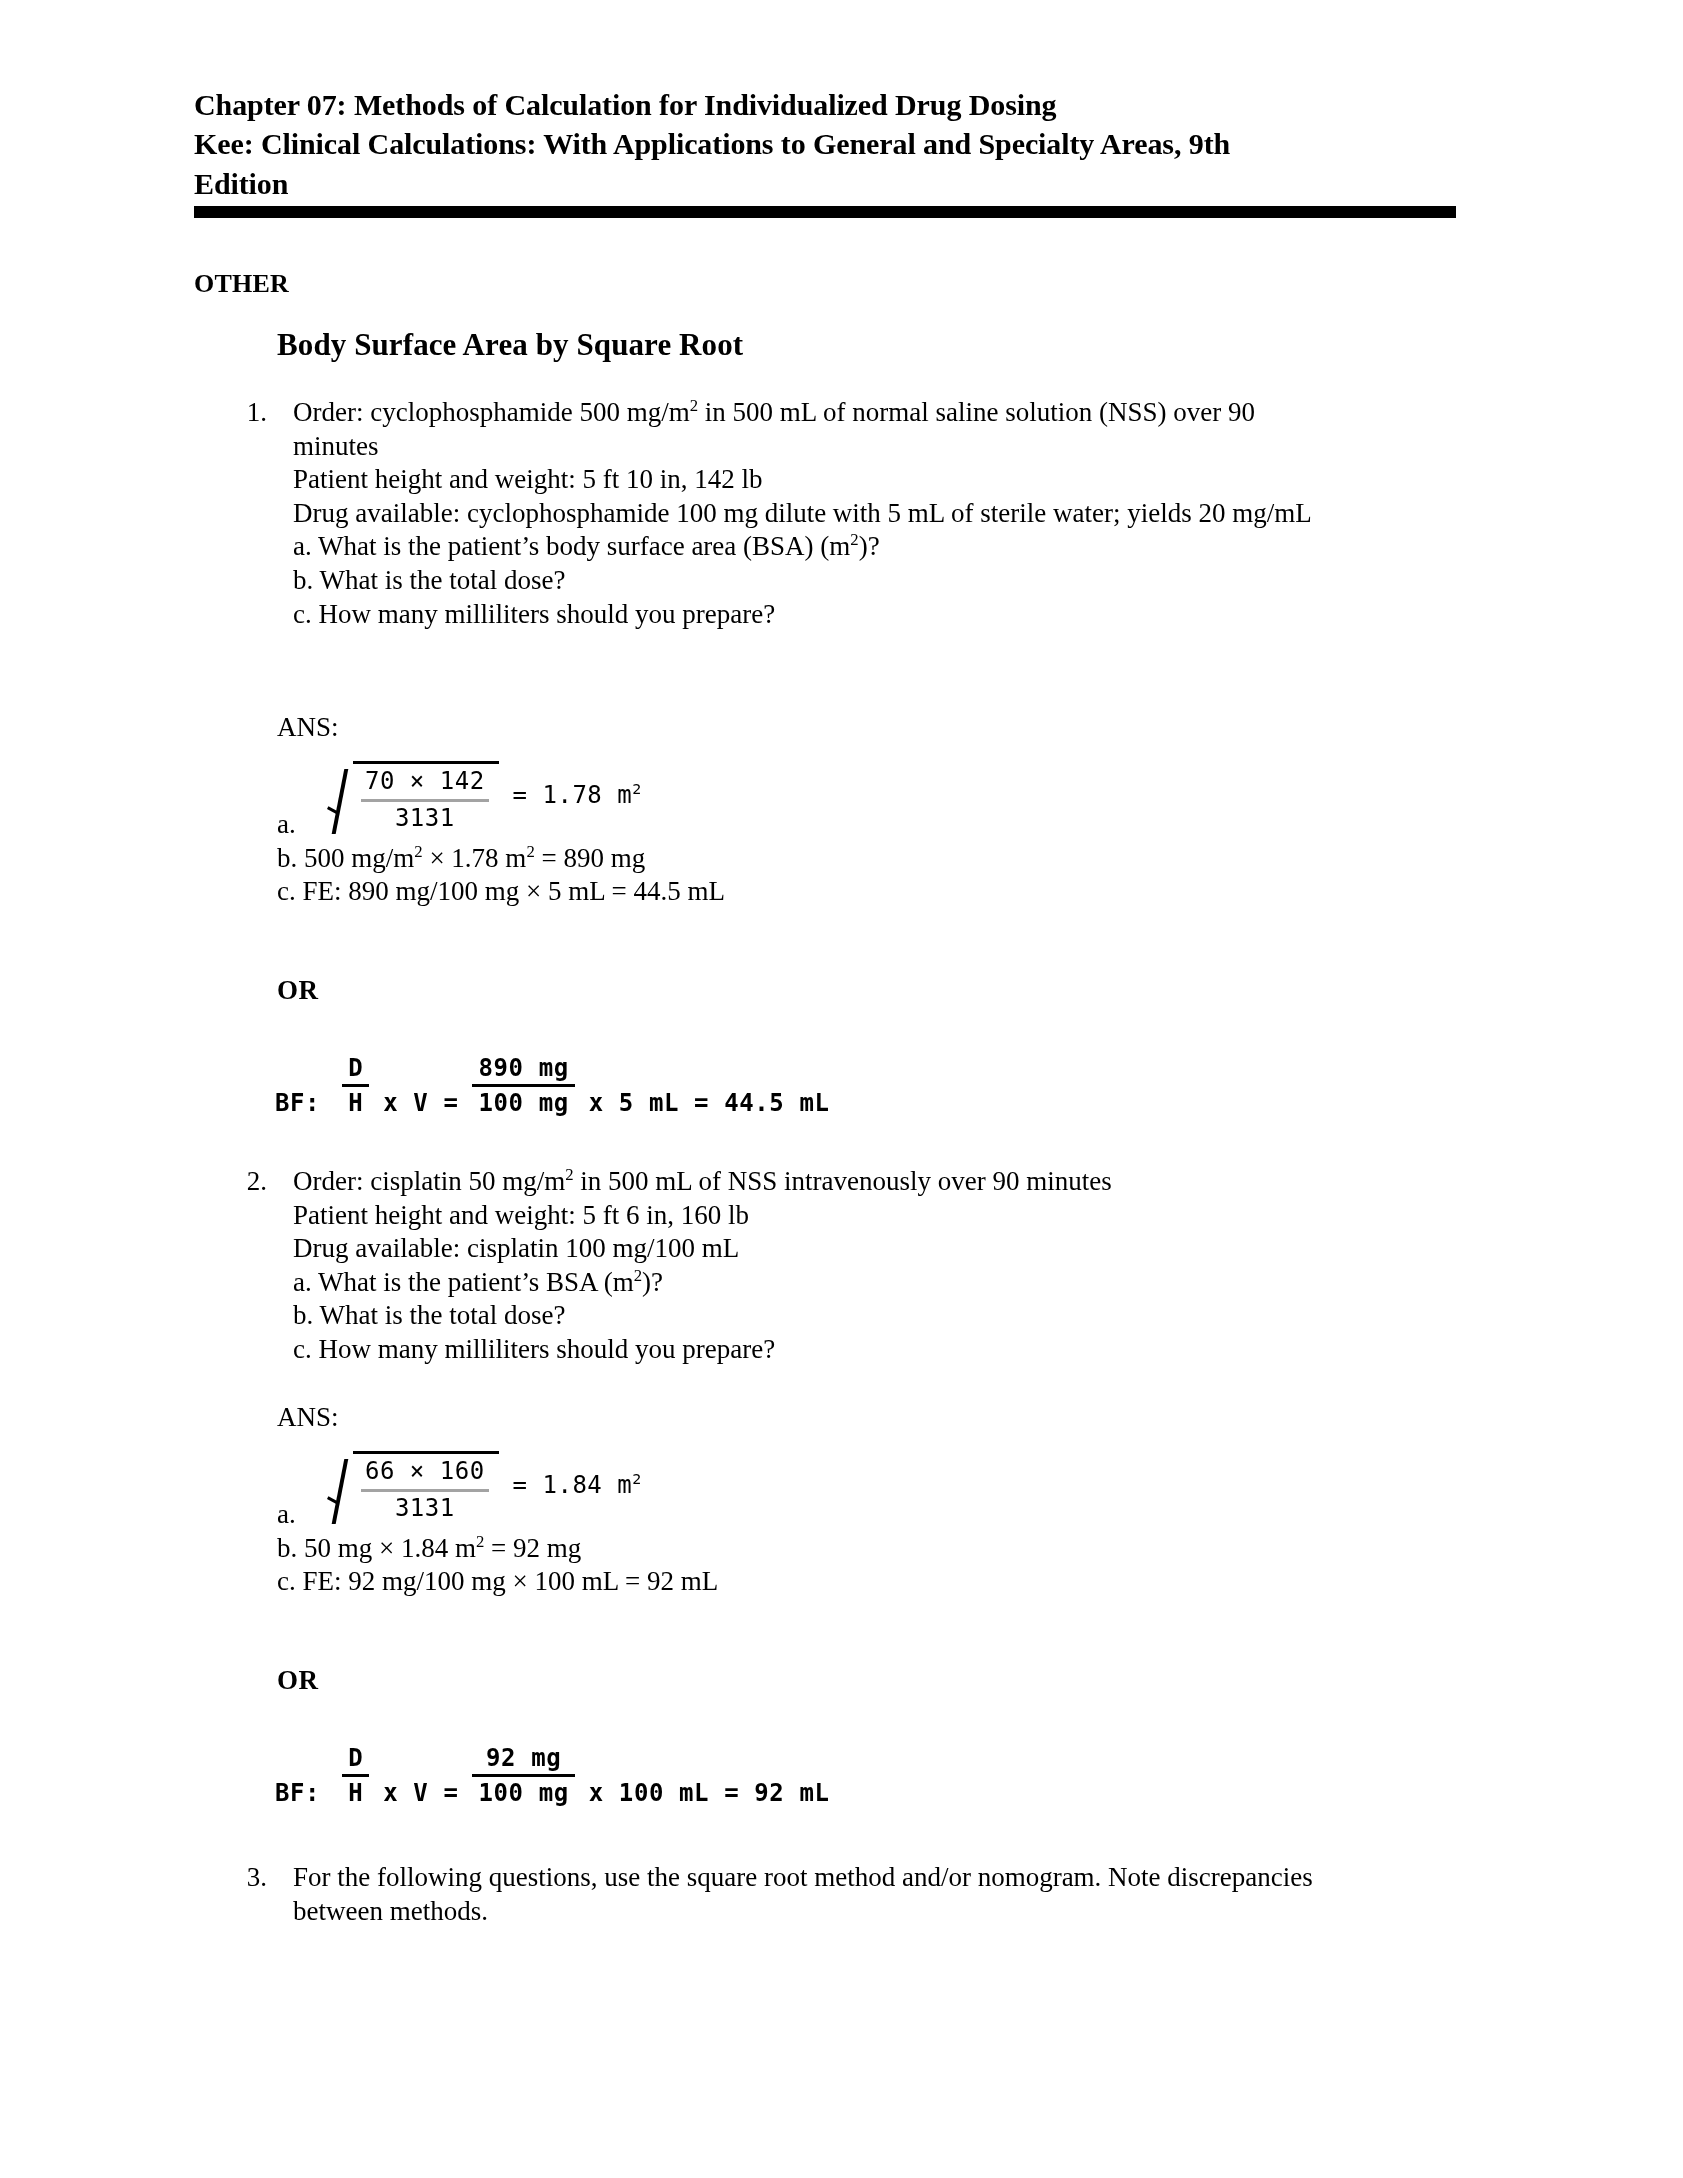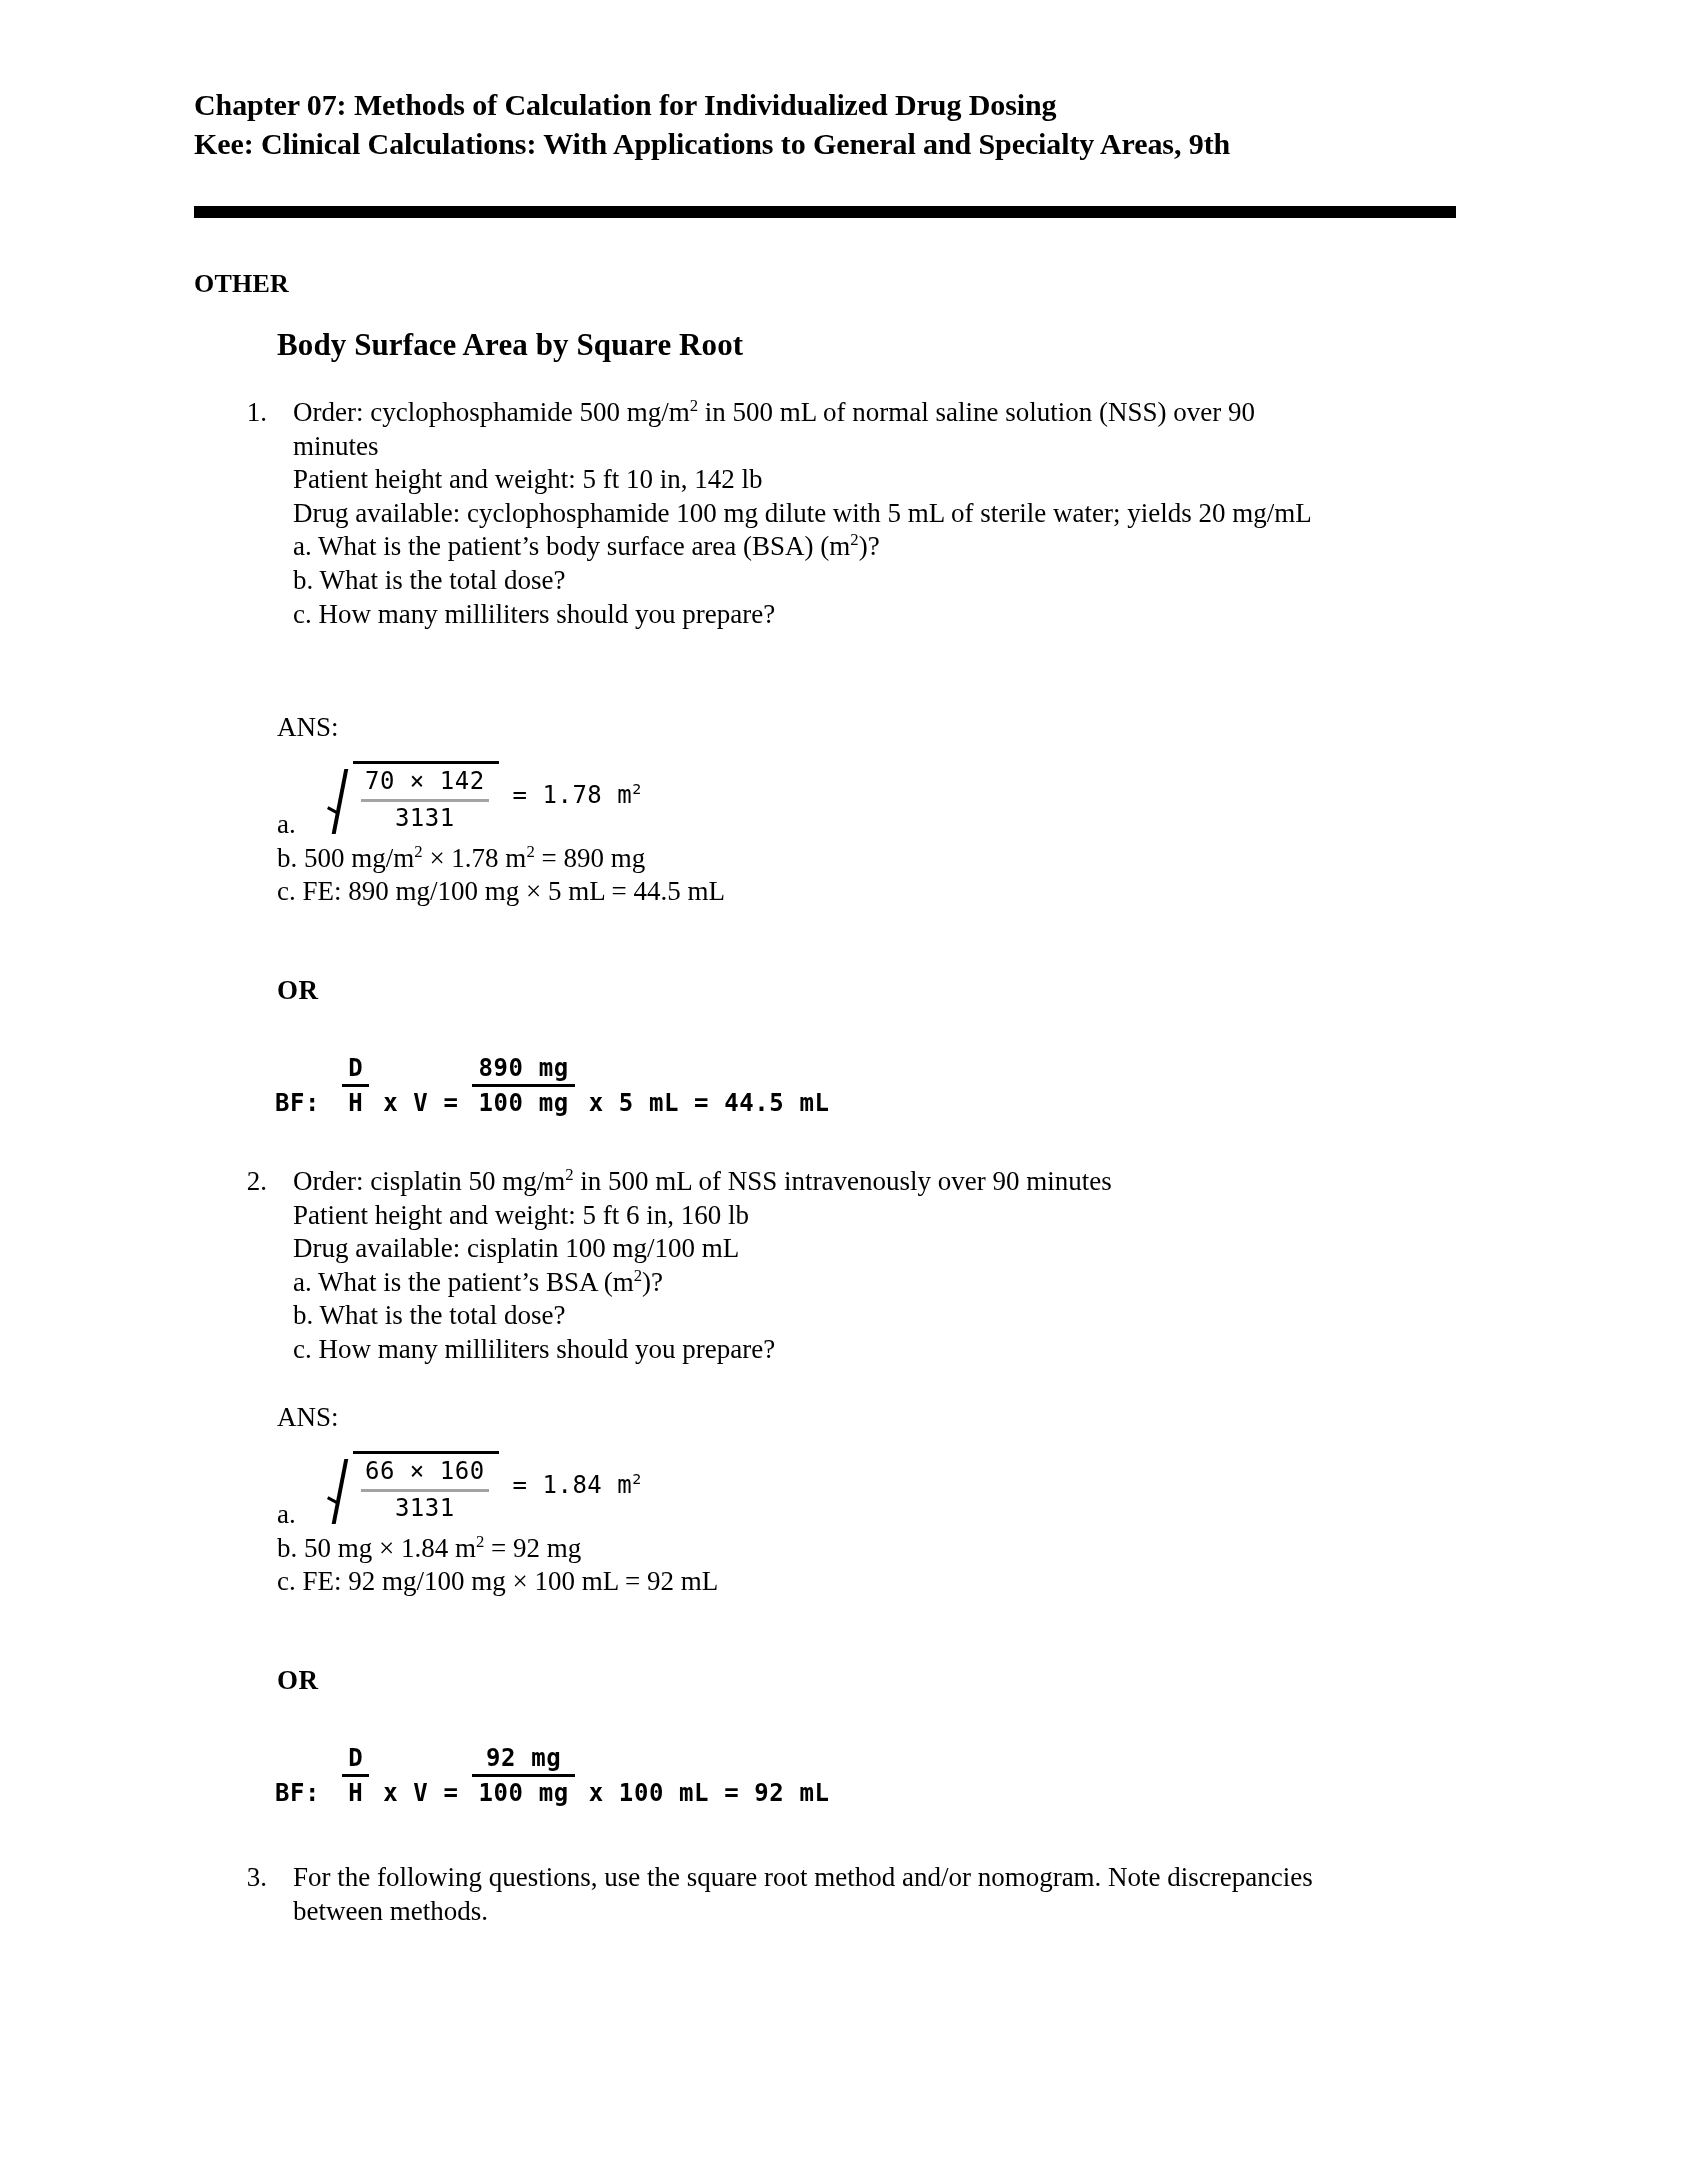--- a/index.html
+++ b/index.html
@@ -211,20 +211,21 @@
   .bf-formula .op { margin: 0 4px; }
 </style>
 </head>
 <body>
 
 <div class="page">
 
   <div class="doc-header">
     <span class="hline">Chapter 07: Methods of Calculation for Individualized Drug Dosing</span>
     <span class="hline">Kee: Clinical Calculations: With Applications to General and Specialty Areas, 9th</span>
+    <span class="hline">Edition</span>
   </div>
   <div class="header-rule"></div>
 
   <div class="section-heading" style="top:269px;text-align:center;">OTHER</div>
   <div class="sub-heading" style="top:327px;">Body Surface Area by Square Root</div>
 
   <div class="q-block" style="left:216px; top:396px;">
     <span class="q-num">1.</span>
     <div class="q-body">
       <span class="ln">Order: cyclophosphamide 500 mg/m<sup>2</sup> in 500 mL of normal saline solution (NSS) over 90</span>

